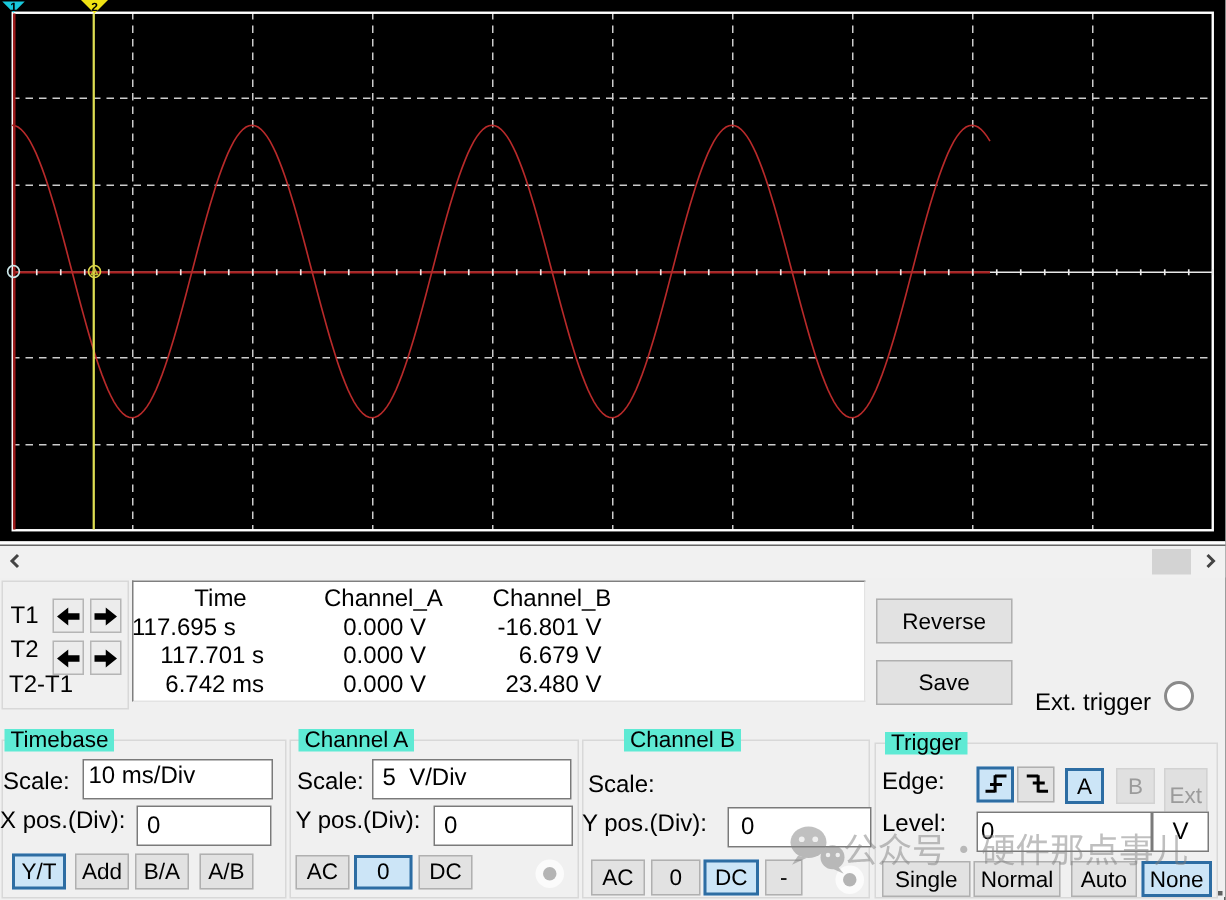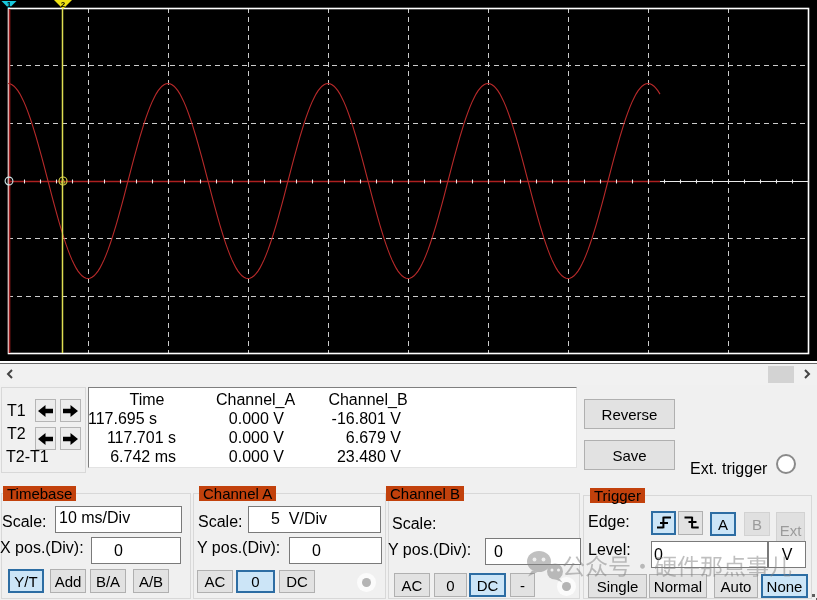--- a/index.html
+++ b/index.html
@@ -1,25 +1,25 @@
 <!DOCTYPE html>
 <html><head><meta charset="utf-8">
 <style>
 * { margin:0; padding:0; box-sizing:border-box; }
 html,body { width:817px; height:600px; overflow:hidden; }
 #app { position:relative; width:817px; height:600px; background:#f0f0f0;
   font-family:"Liberation Sans",sans-serif; font-size:15px; color:#000; }
 .abs { position:absolute; }
-.inp { position:absolute; background:#fff; border:1px solid #7a7a7a; font-size:16px; line-height:25px; padding-left:22px; }
+.inp { position:absolute; background:#fff; border:1px solid #7a7a7a; font-size:16px; line-height:25px; padding-left:6px; }
 .btn { position:absolute; background:#e2e2e2; border:1px solid #b0b0b0; font-size:15px; display:flex; align-items:center; justify-content:center; }
 .btn.sel { background:#cce5f7; border:2px solid #2d6da3; }
 .btn.dis { background:#e0e0e0; border:1px solid #d2d2d2; color:#9b9b9b; }
 .gbox { position:absolute; border:1px solid #d8d8d8; }
 .t16 { font-size:16px; line-height:19px; }
-.glab { position:absolute; background:#c2410c; padding:0 4px; font-size:15px; line-height:15px; }
+.glab { position:absolute; background:#5eead4; padding:0 4px; font-size:15px; line-height:15px; }
 </style></head>
 <body>
 <div id="app">
 
 <svg class="abs" style="left:0px;top:0px" width="817" height="361" viewBox="0 0 817 361">
   <rect x="0" y="0" width="817" height="361" fill="#000"></rect>
 
   <g stroke="#cccccc" stroke-width="1" stroke-dasharray="5 4">
     <path d="M88.5 8 V354 M168.5 8 V354 M248.5 8 V354 M328.5 8 V354 M408.5 8 V354 M488.5 8 V354 M568.5 8 V354 M648.5 8 V354 M728.5 8 V354"></path>
     <path d="M8 65.5 H809 M8 123.5 H809 M8 238.5 H809 M8 296.5 H809"></path>
@@ -119,21 +119,21 @@
 <div class="inp" style="left:248px;top:506px;width:133px;height:27px;line-height:23px">5&nbsp; V/Div</div>
 <div class="abs t16" style="left:197px;top:538px">Y pos.(Div):</div>
 <div class="inp" style="left:289px;top:537px;width:93px;height:27px">0</div>
 <div class="btn" style="left:197px;top:570px;width:36px;height:23px">AC</div>
 <div class="btn sel" style="left:236px;top:570px;width:39px;height:23px">0</div>
 <div class="btn" style="left:279px;top:570px;width:36px;height:23px">DC</div>
 <div class="abs" style="left:357px;top:573px;width:19px;height:19px;border-radius:50%;background:#fbfbfb"></div>
 <div class="abs" style="left:362px;top:578px;width:9px;height:9px;border-radius:50%;background:#b4b4b4"></div>
 
 <div class="gbox" style="left:388px;top:493px;width:192px;height:106px"></div>
-<div class="glab" style="left:386px;top:486px">Channel B</div>
+<div class="glab" style="left:416px;top:486px">Channel B</div>
 <div class="abs t16" style="left:392px;top:514px">Scale:</div>
 <div class="abs t16" style="left:388px;top:540px">Y pos.(Div):</div>
 <div class="inp" style="left:485px;top:538px;width:96px;height:27px;padding-left:8px">0</div>
 <div class="btn" style="left:394px;top:573px;width:36px;height:24px">AC</div>
 <div class="btn" style="left:434px;top:573px;width:33px;height:24px">0</div>
 <div class="btn sel" style="left:469px;top:573px;width:37px;height:24px">DC</div>
 <div class="btn" style="left:510px;top:573px;width:25px;height:24px">-</div>
 <div class="abs" style="left:557px;top:577px;width:19px;height:19px;border-radius:50%;background:#fbfbfb"></div>
 <div class="abs" style="left:562px;top:582px;width:9px;height:9px;border-radius:50%;background:#b4b4b4"></div>
 

